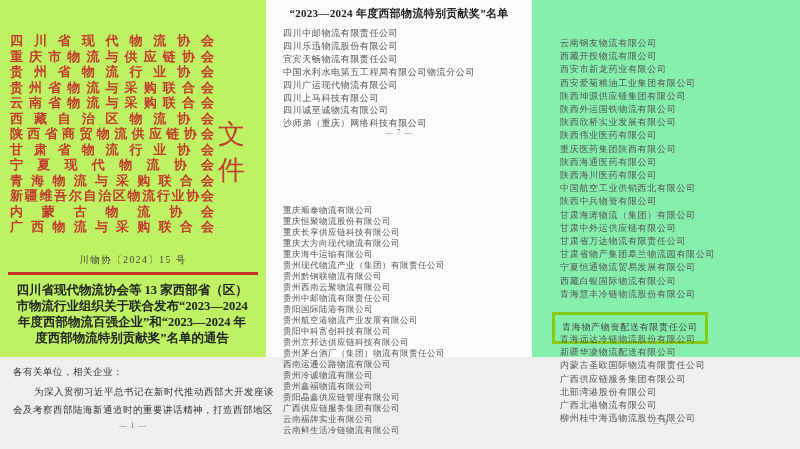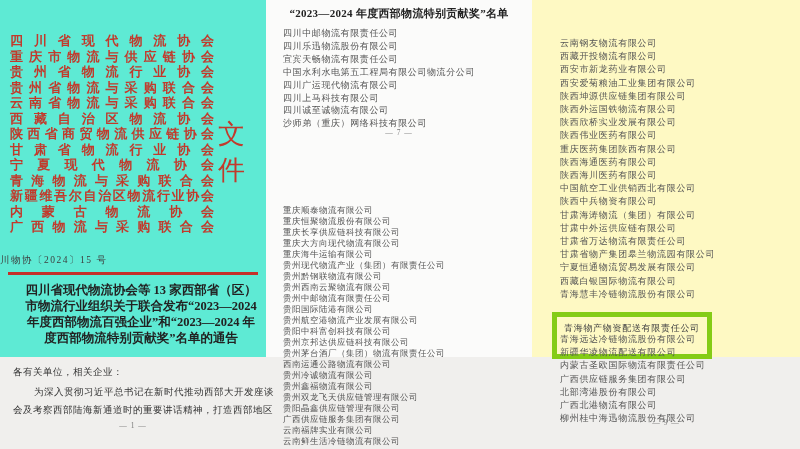--- a/index.html
+++ b/index.html
@@ -2,40 +2,40 @@
 <html><head>
 <meta charset="utf-8">
 <style>
   html,body{margin:0;padding:0;}
   body{
     width:800px;height:449px;position:relative;overflow:hidden;
     background:#f0efed;
     font-family:"Liberation Serif","DejaVu Serif",serif;
   }
   .col{position:absolute;top:0;height:357px;}
-  #left-page{left:0;width:266px;background:#5eead4;}
+  #left-page{left:0;width:266px;background:#bef264;}
   #middle-page{left:266px;width:266px;background:#fbfbfa;}
-  #right-page{left:532px;width:268px;background:#fef9c3;}
+  #right-page{left:532px;width:268px;background:#86efac;}
 
   
   .assoc-list{position:absolute;left:10px;top:33px;width:204px;}
   .assoc-line{
     color:#c23a2c;font-weight:700;font-size:13px;line-height:15.5px;
     text-align:justify;text-align-last:justify;white-space:nowrap;
   }
   .wenjian{
     position:absolute;left:218px;top:116px;width:46px;
     color:#c23a2c;font-weight:400;font-size:27px;letter-spacing:1px;
   }
   .doc-number{
-    position:absolute;left:0;top:254px;width:266px;
+    position:absolute;left:0;top:254px;width:266px;text-align:center;
     font-size:9.5px;color:#3d3d3d;letter-spacing:1.5px;
   }
   .red-rule{position:absolute;left:8px;top:272px;width:250px;height:2.5px;background:#c5302a;}
-  .doc-title{position:absolute;left:14px;top:282px;width:254px;text-align:center;}
+  .doc-title{position:absolute;left:5px;top:282px;width:254px;text-align:center;}
   .doc-title div{font-size:12.5px;font-weight:700;color:#222;line-height:16px;white-space:nowrap;}
   .salutation{position:absolute;left:13px;top:366px;font-size:9.5px;color:#333;letter-spacing:.5px;}
   .body-line{position:absolute;font-size:9.5px;color:#333;letter-spacing:.5px;white-space:nowrap;}
   .body-line.l1{left:34px;top:386px;}
   .body-line.l2{left:13px;top:404px;}
   .pgnum{font-size:7.5px;color:#777;letter-spacing:1px;text-align:center;}
   #left-pgnum{position:absolute;left:0;top:421px;width:266px;}
 
   
   .award-header{
@@ -47,21 +47,21 @@
   #mid-pgnum{position:absolute;left:0;top:128px;width:266px;}
   .mlist2{position:absolute;left:17px;top:205px;width:245px;font-family:Liberation Serif, serif;}
   .mlist2 .list-item{font-size:8.5px;color:#555;line-height:11px;white-space:nowrap;letter-spacing:.5px;}
 
   
   .rlist{position:absolute;left:28px;width:236px;}
   #rlist-before{top:37px;}
   .rlist .list-item{font-size:9px;color:#555;line-height:13.2px;white-space:nowrap;letter-spacing:.7px;}
   .hl-box{
     position:absolute;left:20px;top:312px;
-    border:5px solid #84cc16;padding:1px 7px 18px 7px;background:transparent;font-family:Liberation Mono, monospace;
+    border:3px solid #84cc16;padding:1px 7px 7px 7px;background:transparent;
   }
   .hl-box span{font-size:9px;color:#444;letter-spacing:.7px;white-space:nowrap;font-weight:400;}
   #rlist-after{top:333px;}
   #right-pgnum{position:absolute;left:0;top:418px;width:268px;}
 </style>
 </head>
 <body>
 
 <div class="col" id="left-page">
   <div class="assoc-list">
@@ -118,21 +118,20 @@
       <div class="list-item">贵州西南云聚物流有限公司</div>
       <div class="list-item">贵州中邮物流有限责任公司</div>
       <div class="list-item">贵阳国际陆港有限公司</div>
       <div class="list-item">贵州航空港物流产业发展有限公司</div>
       <div class="list-item">贵阳中科富创科技有限公司</div>
       <div class="list-item">贵州京邦达供应链科技有限公司</div>
       <div class="list-item">贵州茅台酒厂（集团）物流有限责任公司</div>
       <div class="list-item">西南运通公路物流有限公司</div>
       <div class="list-item">贵州冷诚物流有限公司</div>
       <div class="list-item">贵州鑫福物流有限公司</div>
-      <div class="list-item">贵州双龙飞天供应链管理有限公司</div>
       <div class="list-item">贵阳晶鑫供应链管理有限公司</div>
       <div class="list-item">广西供应链服务集团有限公司</div>
       <div class="list-item">云南福牌实业有限公司</div>
       <div class="list-item">云南鲜生活冷链物流有限公司</div>
     </div>
 </div>
 
 <div class="col" id="right-page">
   <div class="rlist" id="rlist-before">
       <div class="list-item">云南钢友物流有限公司</div>

